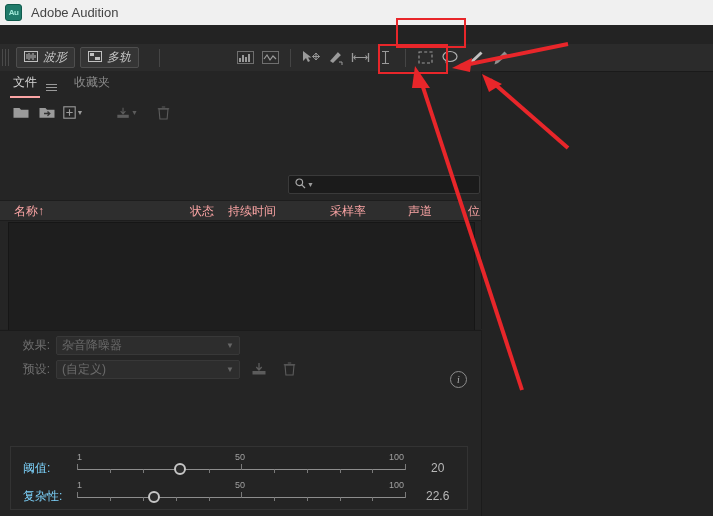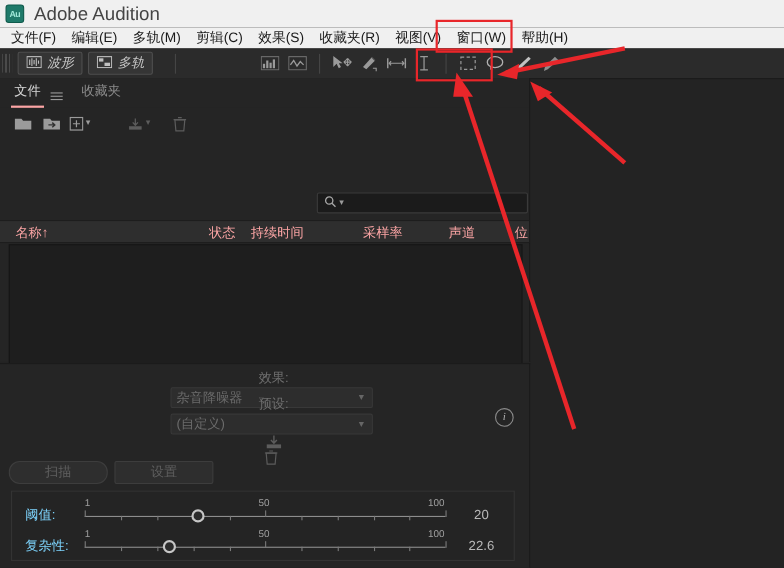--- a/index.html
+++ b/index.html
@@ -16,21 +16,21 @@
   .titlebar{
     position:absolute;left:0;top:0;width:713px;height:25px;
     background:#f0f0f0;display:flex;align-items:center;
   }
   .au-logo{
     width:15px;height:15px;margin-left:5px;border-radius:3px;
     background:#1f7a6a;border:1px solid #0f5a4c;
     display:flex;align-items:center;justify-content:center;
     font-size:8px;font-weight:bold;color:#9fe8d8;letter-spacing:-0.5px;
   }
-  .app-title{margin-left:9px;font-size:17px;color:#444;}
+  .app-title{margin-left:9px;font-size:13px;color:#444;}
 
   
   .menubar{
     position:absolute;left:0;top:25px;width:713px;height:19px;
     background:#f0f0f0;display:flex;align-items:center;
   }
   .menu-item{
     font-size:12.5px;color:#1a1a1a;padding:0 7px;height:19px;
     display:flex;align-items:center;white-space:nowrap;
   }
@@ -103,21 +103,21 @@
   .transport{
     position:absolute;left:0;top:299px;width:481px;height:30px;
     border-top:1px solid #1d1d1d;display:flex;align-items:center;
     justify-content:center;gap:22px;background:#252525;
   }
   .tbtn{color:#9a9a9a;display:flex;align-items:center;justify-content:center;}
 
   
   #diag-panel{left:0;top:330px;width:481px;height:186px;
     background:#252525;border-top:1px solid #1b1b1b;border-right:1px solid #1b1b1b;}
-  .field-row{display:flex;align-items:center;height:20px;margin-left:12px;margin-top:4px;flex-direction:column;}
+  .field-row{display:flex;align-items:center;height:20px;margin-left:12px;margin-top:4px;}
   .flabel{width:38px;font-size:12px;color:#6f6f6f;text-align:right;margin-right:6px;}
   .fselect{
     width:172px;height:17px;background:#2d2d2d;border:1px solid #383838;border-radius:2px;
     display:flex;align-items:center;padding:0 5px;font-size:12px;color:#6b6b6b;
     justify-content:space-between;
   }
   .chev{font-size:8px;color:#666;}
   .info-icon{
     position:absolute;right:14px;top:40px;width:15px;height:15px;border-radius:50%;
     border:1px solid #8c8c8c;color:#b0b0b0;font-size:10px;font-style:italic;
@@ -162,31 +162,20 @@
 
 <div id="app">
 
   <div class="titlebar">
     <div class="au-logo">
       <span>Au</span>
     </div>
     <div class="app-title">Adobe Audition</div>
   </div>
 
-  <div class="menubar">
-    <div class="menu-item">文件(F)</div>
-    <div class="menu-item">编辑(E)</div>
-    <div class="menu-item">多轨(M)</div>
-    <div class="menu-item">剪辑(C)</div>
-    <div class="menu-item">效果(S)</div>
-    <div class="menu-item">收藏夹(R)</div>
-    <div class="menu-item">视图(V)</div>
-    <div class="menu-item">窗口(W)</div>
-    <div class="menu-item">帮助(H)</div>
-  </div>
 
   <div class="toolstrip">
     <div class="grip"></div>
 
     <div class="modebtn">
       <span>
         <svg width="14" height="11" viewBox="0 0 14 11">
             <rect x="0.5" y="0.5" width="13" height="10" fill="none" stroke="#c0c0c0"></rect>
             <path d="M3 3v5M5 2v7M7 3.5v4M9 2v7M11 4v3" stroke="#c0c0c0" stroke-width="1"></path>
           </svg>
@@ -398,24 +387,20 @@
       <div class="ficon dim" style="margin-left:4px">
         <svg width="13" height="14" viewBox="0 0 13 14">
             <path d="M2 3 h9 l-0.9 10 h-7.2 Z" fill="none" stroke="#5c5c5c" stroke-width="1.1"></path>
             <path d="M0.8 2.8 h11.4 M4.8 1 h3.4" stroke="#5c5c5c" stroke-width="1.1"></path>
           </svg>
       </div>
     </div>
 
     <div class="info-icon">i</div>
 
-    <div class="btnrow">
-      <div class="pillbtn">扫描</div>
-      <div class="rectbtn">设置</div>
-    </div>
 
     <div class="sliderbox">
 
       <div class="slider-row" style="top:3px">
         <div class="slabel">阈值:</div>
         <div class="sminl" style="left:66px">1</div>
         <div class="sminl" style="left:224px">50</div>
         <div class="sminl" style="left:378px">100</div>
         <div class="strack"></div>
         <div class="stick major" style="left:66px"></div>

